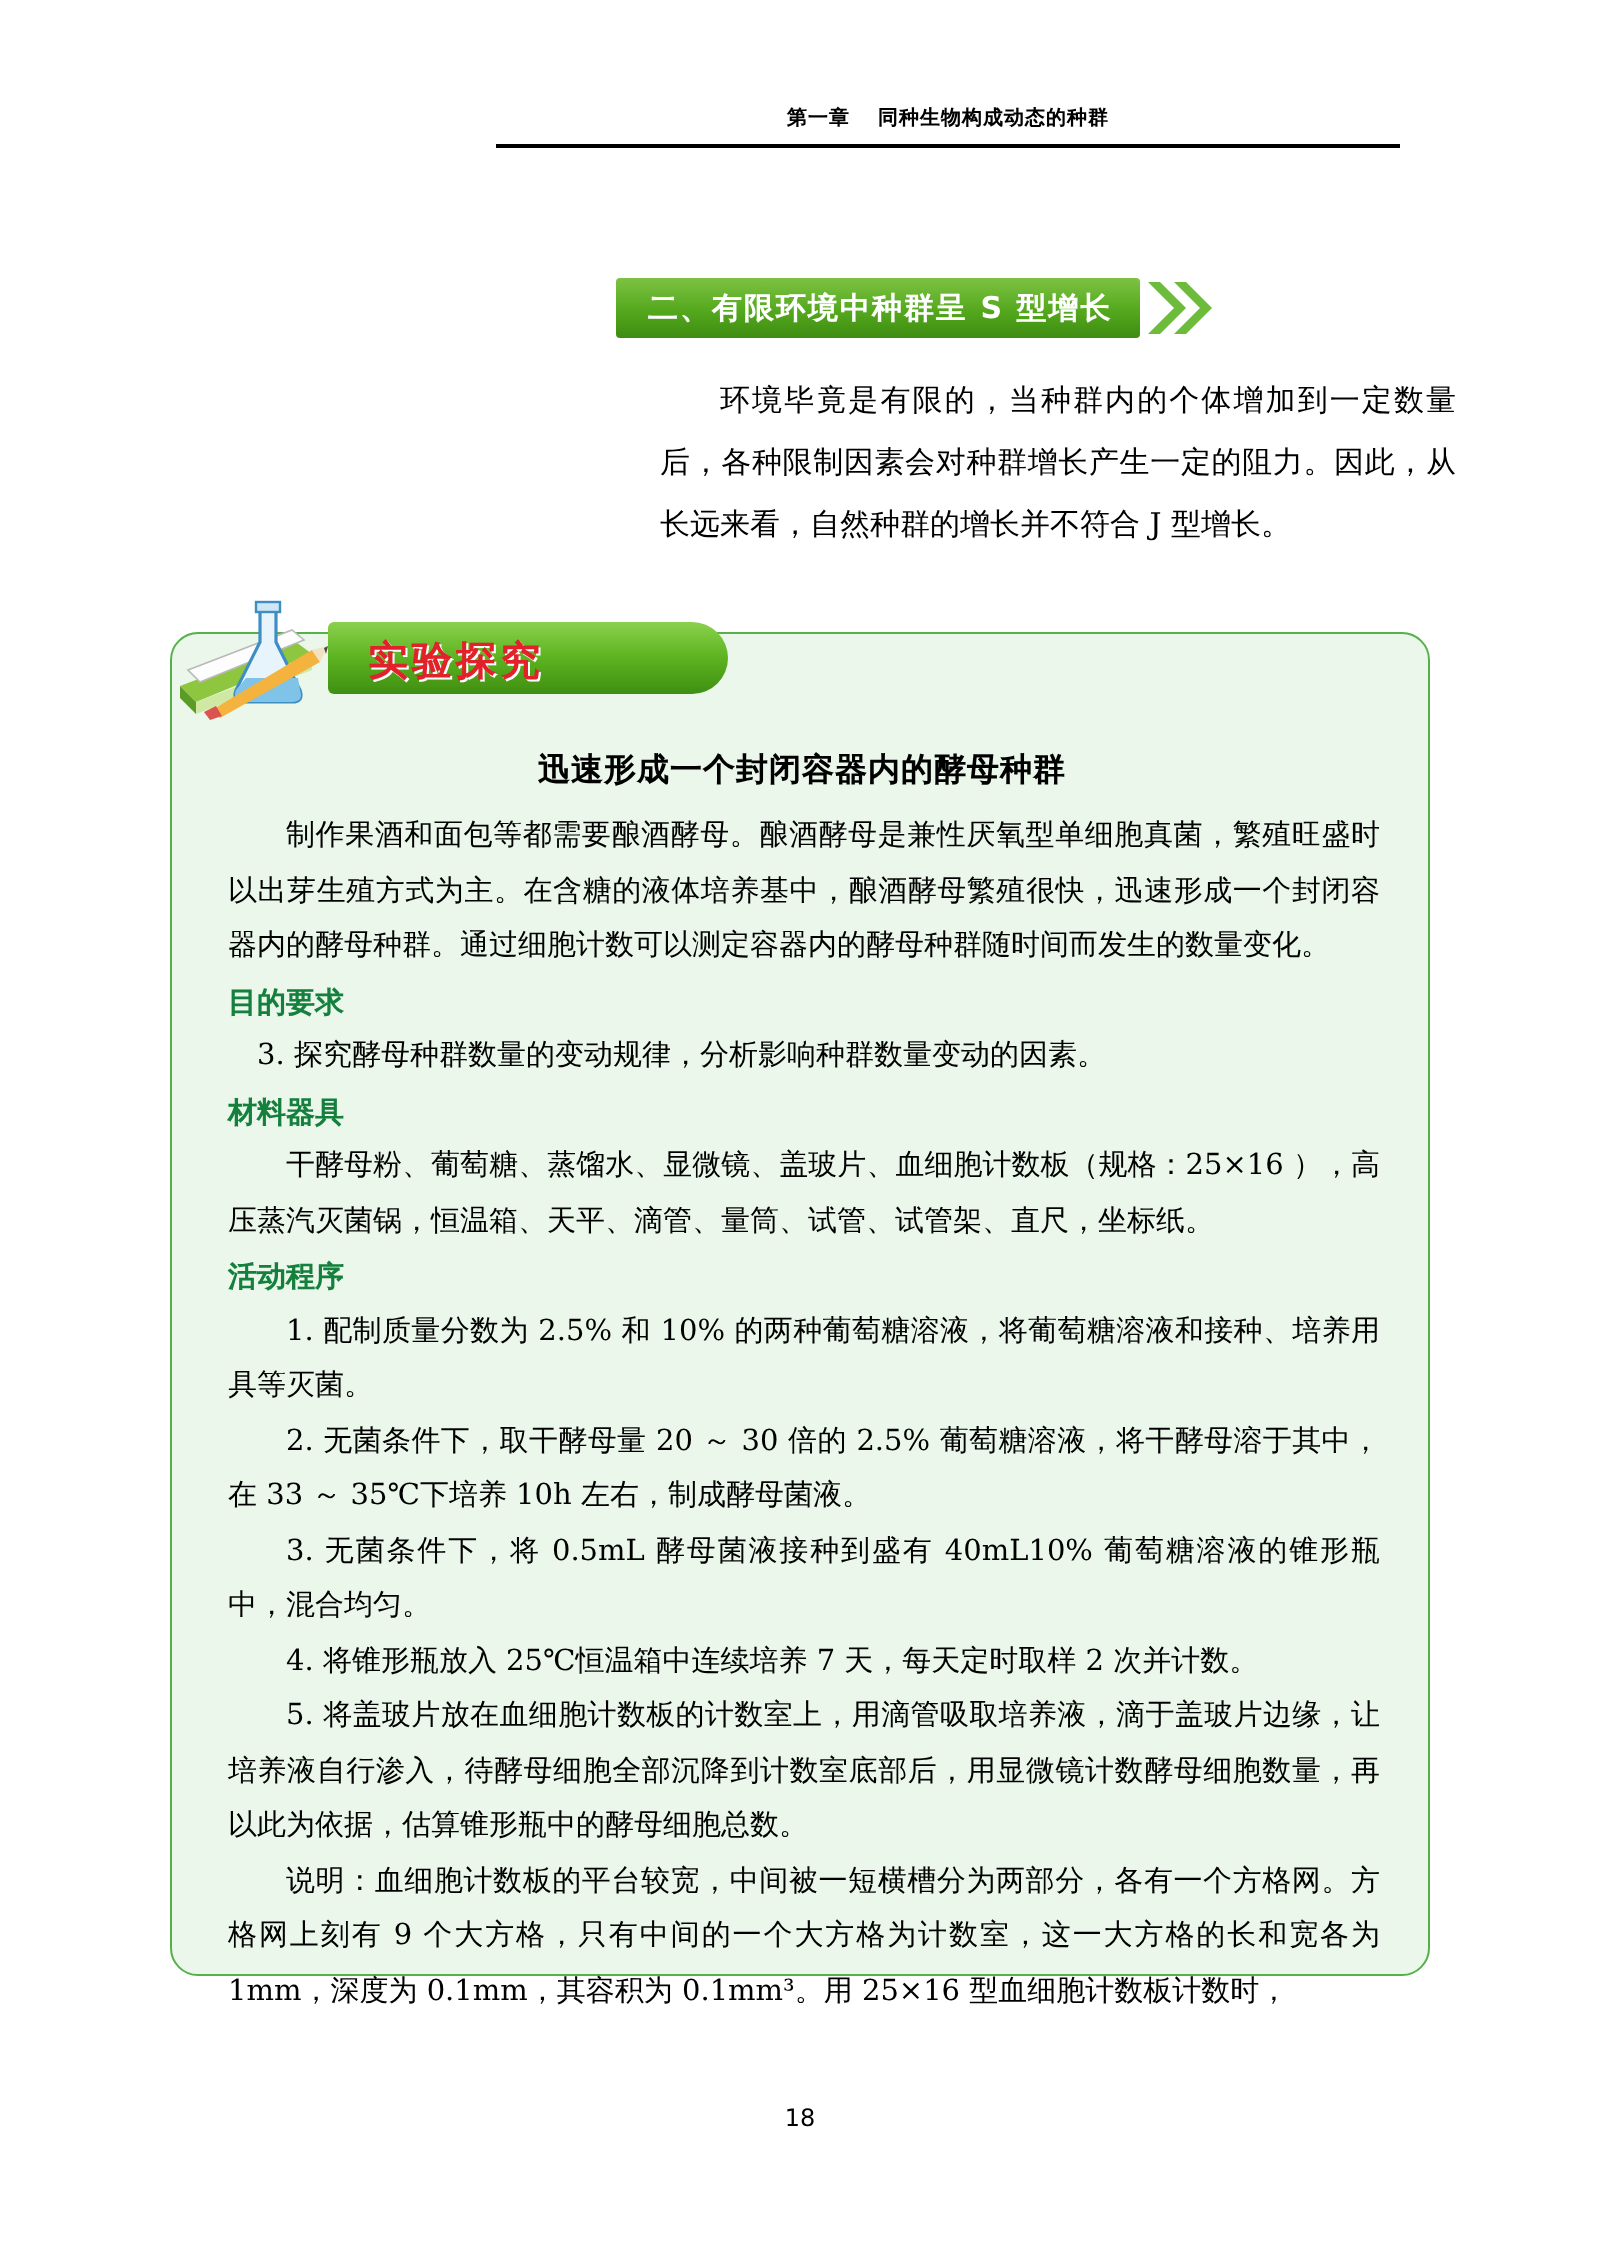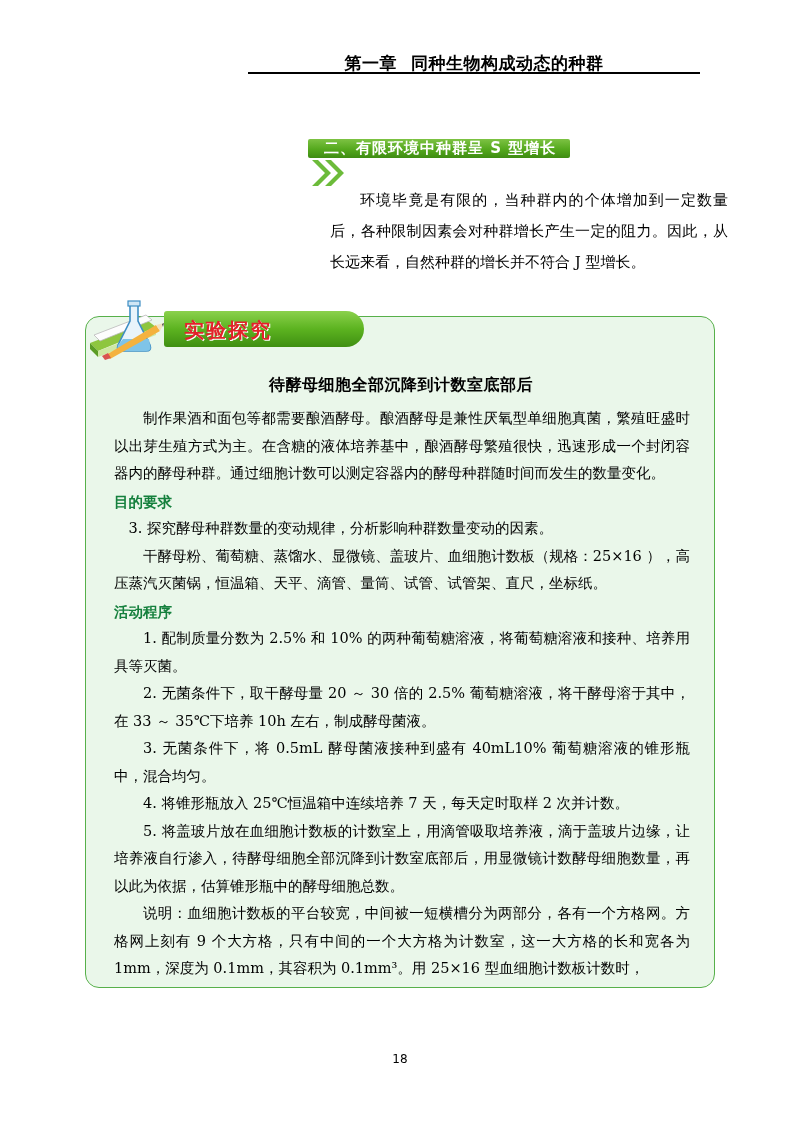--- a/index.html
+++ b/index.html
@@ -22,21 +22,21 @@
     box-sizing: border-box;
   }
 
   
   .header {
     position: absolute;
     left: 248px;
     top: 52px;
     width: 452px;
     text-align: center;
-    font-size: 17px;
+    font-size: 10px;
     font-weight: bold;
     letter-spacing: 0.5px;
     color: #000;
   }
   .header .chap {
     margin-right: 14px;
   }
   .header-rule {
     position: absolute;
     left: 248px;
@@ -47,21 +47,20 @@
   }
 
   
   .section-banner {
     position: absolute;
     left: 308px;
     top: 139px;
     height: 30px;
     display: flex;
     align-items: stretch;
-    flex-direction: column;
   }
   .section-banner .bar {
     background: linear-gradient(to bottom, #7dc243 0%, #54a81d 55%, #3e8c12 100%);
     display: flex;
     align-items: center;
     padding: 0 14px 0 16px;
     border-radius: 2px;
   }
   .section-banner .bar-text {
     color: #ffffff;
@@ -236,28 +235,29 @@
 
           <polygon points="20,56 70,26 74,32 24,60" fill="#f4b23e"></polygon>
           <polygon points="70,26 78,24 74,32" fill="#f3e2c0"></polygon>
           <polygon points="76,25 78,24 77,28" fill="#4a4a4a"></polygon>
           <polygon points="16,57 22,54 25,59 19,61" fill="#d9534f"></polygon>
         </svg>
       </span>
       <span class="act-ribbon-label">实验探究</span>
     </div>
 
-    <div class="act-title">待酵母细胞全部沉降到计数室底部后</div>
+    <div class="act-title">迅速形成一个封闭容器内的酵母种群</div>
 
     <div class="act-body">
       <p class="ind">制作果酒和面包等都需要酿酒酵母。酿酒酵母是兼性厌氧型单细胞真菌，繁殖旺盛时以出芽生殖方式为主。在含糖的液体培养基中，酿酒酵母繁殖很快，迅速形成一个封闭容器内的酵母种群。通过细胞计数可以测定容器内的酵母种群随时间而发生的数量变化。</p>
 
       <p class="sub-title">目的要求</p>
       <p class="ind1">3. 探究酵母种群数量的变动规律，分析影响种群数量变动的因素。</p>
 
+      <p class="sub-title">材料器具</p>
       <p class="ind">干酵母粉、葡萄糖、蒸馏水、显微镜、盖玻片、血细胞计数板（规格：25×16 ），高压蒸汽灭菌锅，恒温箱、天平、滴管、量筒、试管、试管架、直尺，坐标纸。</p>
 
       <p class="sub-title">活动程序</p>
       <p class="ind">1. 配制质量分数为 2.5% 和 10% 的两种葡萄糖溶液，将葡萄糖溶液和接种、培养用具等灭菌。</p>
       <p class="ind">2. 无菌条件下，取干酵母量 20 ～ 30 倍的 2.5% 葡萄糖溶液，将干酵母溶于其中，在 33 ～ 35℃下培养 10h 左右，制成酵母菌液。</p>
       <p class="ind">3. 无菌条件下，将 0.5mL 酵母菌液接种到盛有 40mL10% 葡萄糖溶液的锥形瓶中，混合均匀。</p>
       <p class="ind">4. 将锥形瓶放入 25℃恒温箱中连续培养 7 天，每天定时取样 2 次并计数。</p>
       <p class="ind">5. 将盖玻片放在血细胞计数板的计数室上，用滴管吸取培养液，滴于盖玻片边缘，让培养液自行渗入，待酵母细胞全部沉降到计数室底部后，用显微镜计数酵母细胞数量，再以此为依据，估算锥形瓶中的酵母细胞总数。</p>
 
       <p class="ind"><span>说明：</span><span>血细胞计数板的平台较宽，中间被一短横槽分为两部分，各有一个方格网。方格网上刻有 9 个大方格，只有中间的一个大方格为计数室，这一大方格的长和宽各为 1mm，深度为 0.1mm，其容积为 0.1mm³。用 25×16 型血细胞计数板计数时，</span></p>

